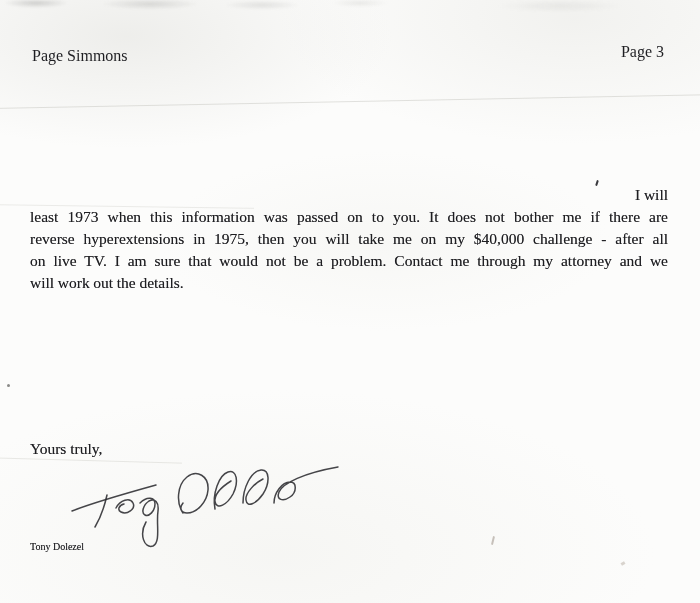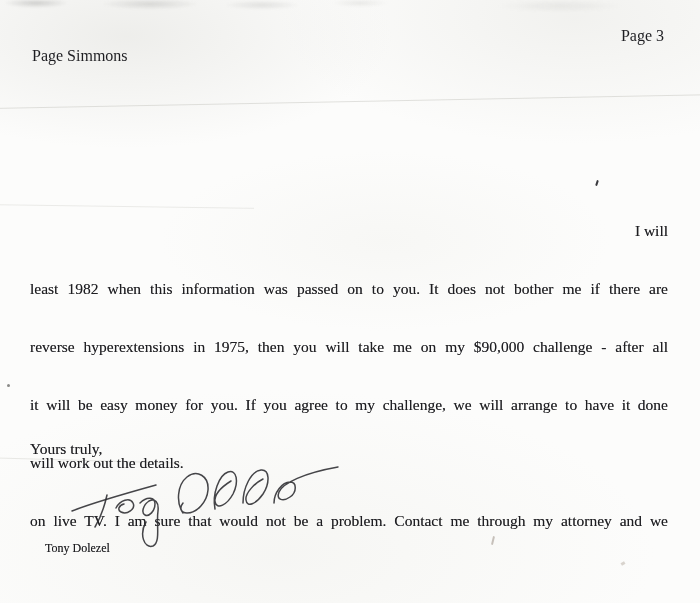--- a/index.html
+++ b/index.html
@@ -29,31 +29,31 @@
       radial-gradient(90px 9px at 560px 6px, rgba(150,150,148,.12), transparent 70%);
     filter:blur(1px);
   }
   
   .crease{position:absolute;border-top:1px solid rgba(198,198,192,.5);filter:blur(.6px);}
   .crease-1{left:-10px;top:101px;width:730px;transform:rotate(-1.1deg);}
   .crease-2{left:-6px;top:206px;width:260px;transform:rotate(.8deg);border-top-color:rgba(208,208,202,.4);}
   .crease-3{left:-8px;top:460px;width:190px;transform:rotate(1.6deg);border-top-color:rgba(206,206,200,.45);}
 
   .header-left{position:absolute;left:32px;top:45px;font-size:16px;line-height:21px;}
-  .page-number{position:absolute;right:36px;top:27px;font-size:16px;}
+  .page-number{position:absolute;right:36px;top:43px;font-size:16px;}
 
   .letter-body{position:absolute;left:30px;top:184px;width:638px;font-size:15.5px;line-height:22px;
     text-shadow:0 0 .4px rgba(25,25,28,.55);}
-  .line{height:22px;overflow:hidden;text-align:justify;text-align-last:justify;word-spacing:-.2px;margin-top:36px;}
+  .line{height:22px;overflow:hidden;text-align:justify;text-align-last:justify;word-spacing:-.2px;}
   .line-first{text-align:right;text-align-last:right;}
   .line-last{text-align:left;text-align-last:left;}
 
   .valediction{position:absolute;left:30px;top:440px;font-size:15.5px;
     text-shadow:0 0 .4px rgba(25,25,28,.55);}
-  .typed-name{position:absolute;left:45px;top:541px;font-size:12px;
+  .typed-name{position:absolute;left:30px;top:541px;font-size:10px;
     text-shadow:0 0 .4px rgba(25,25,28,.55);}
 
   .signature{position:absolute;left:64px;top:450px;width:284px;height:102px;}
   .signature svg{display:block;width:100%;height:100%;}
   .signature path{fill:none;stroke:#2b2b30;stroke-width:1.5;stroke-linecap:round;opacity:.88;}
 
   
   .artifact{position:absolute;}
   .tick-above-line{left:596px;top:180px;width:2px;height:6px;background:#3a3a3e;transform:rotate(18deg);border-radius:1px;}
   .dot-left-margin{left:7px;top:384px;width:3px;height:3px;background:#8a8a88;border-radius:50%;}
@@ -70,25 +70,24 @@
   <div class="crease crease-2"></div>
   <div class="crease crease-3"></div>
 
   <div class="header-left">
     <div>Page Simmons</div>
   </div>
   <div class="page-number">Page 3</div>
 
   <div class="letter-body">
     <div class="line line-first">I will</div>
-    <div class="line">least 1982 when this information was passed on to you.  It does not bother me if there are</div>
-    <div class="line">reverse hyperextensions in 1975, then you will take me on my $90,000 challenge - after all</div>
-    <div class="line">it will be easy money for you.  If you agree to my challenge, we will arrange to have it done</div>
+    <div class="line">least 1973 when this information was passed on to you.  It does not bother me if there are</div>
+    <div class="line">reverse hyperextensions in 1975, then you will take me on my $40,000 challenge - after all</div>
+    <div class="line">on live TV.  I am sure that would not be a problem.  Contact me through my attorney and we</div>
     <div class="line line-last">will work out the details.</div>
-    <div class="line">on live TV.  I am sure that would not be a problem.  Contact me through my attorney and we</div>
   </div>
 
   <div class="valediction">Yours truly,</div>
 
   <div class="signature" aria-label="Tony Dolezel signature">
     <svg viewBox="0 0 284 102" xmlns="http://www.w3.org/2000/svg">
 
       <path d="M8,61 C28,53 56,45 92,35"></path>
 
       <path d="M43,45 C41,54 37,67 31,77"></path>

